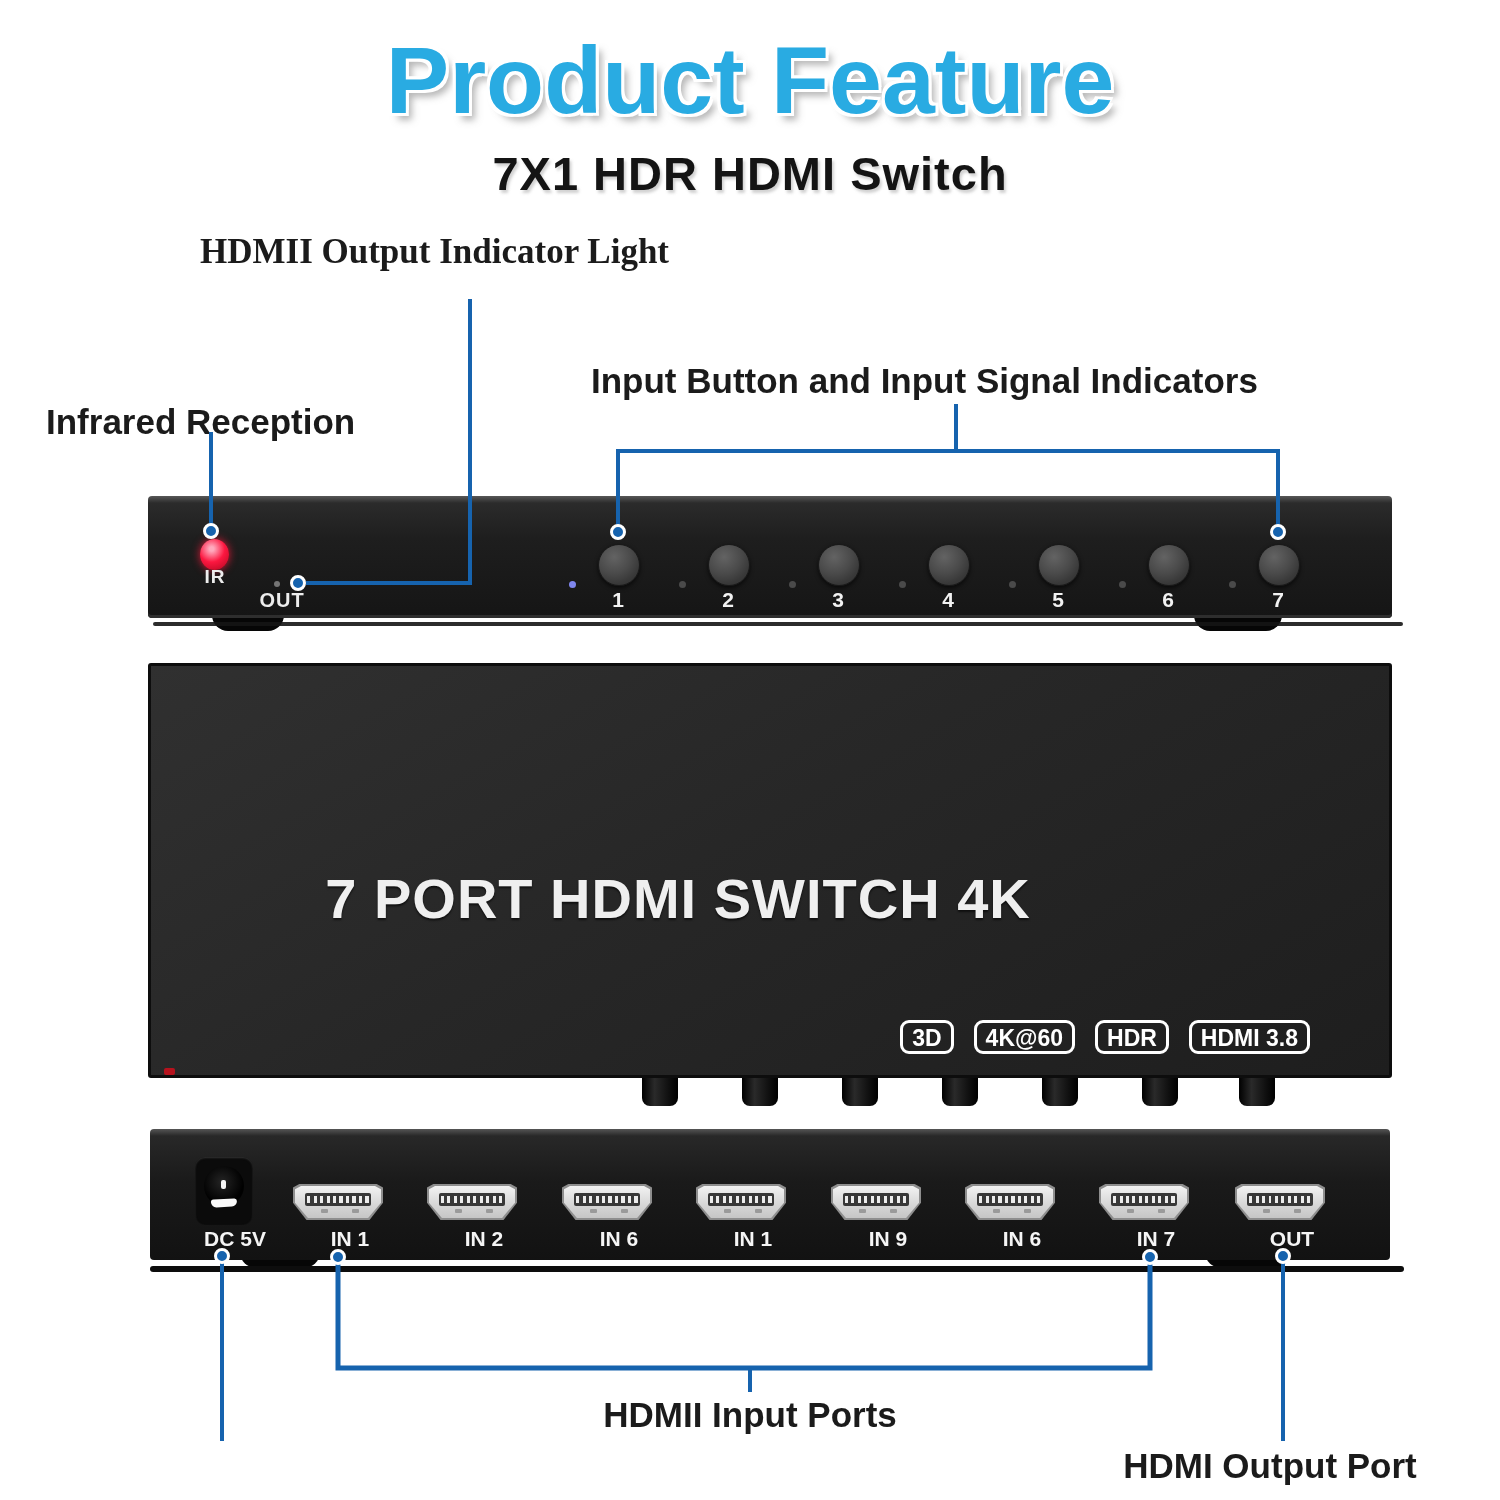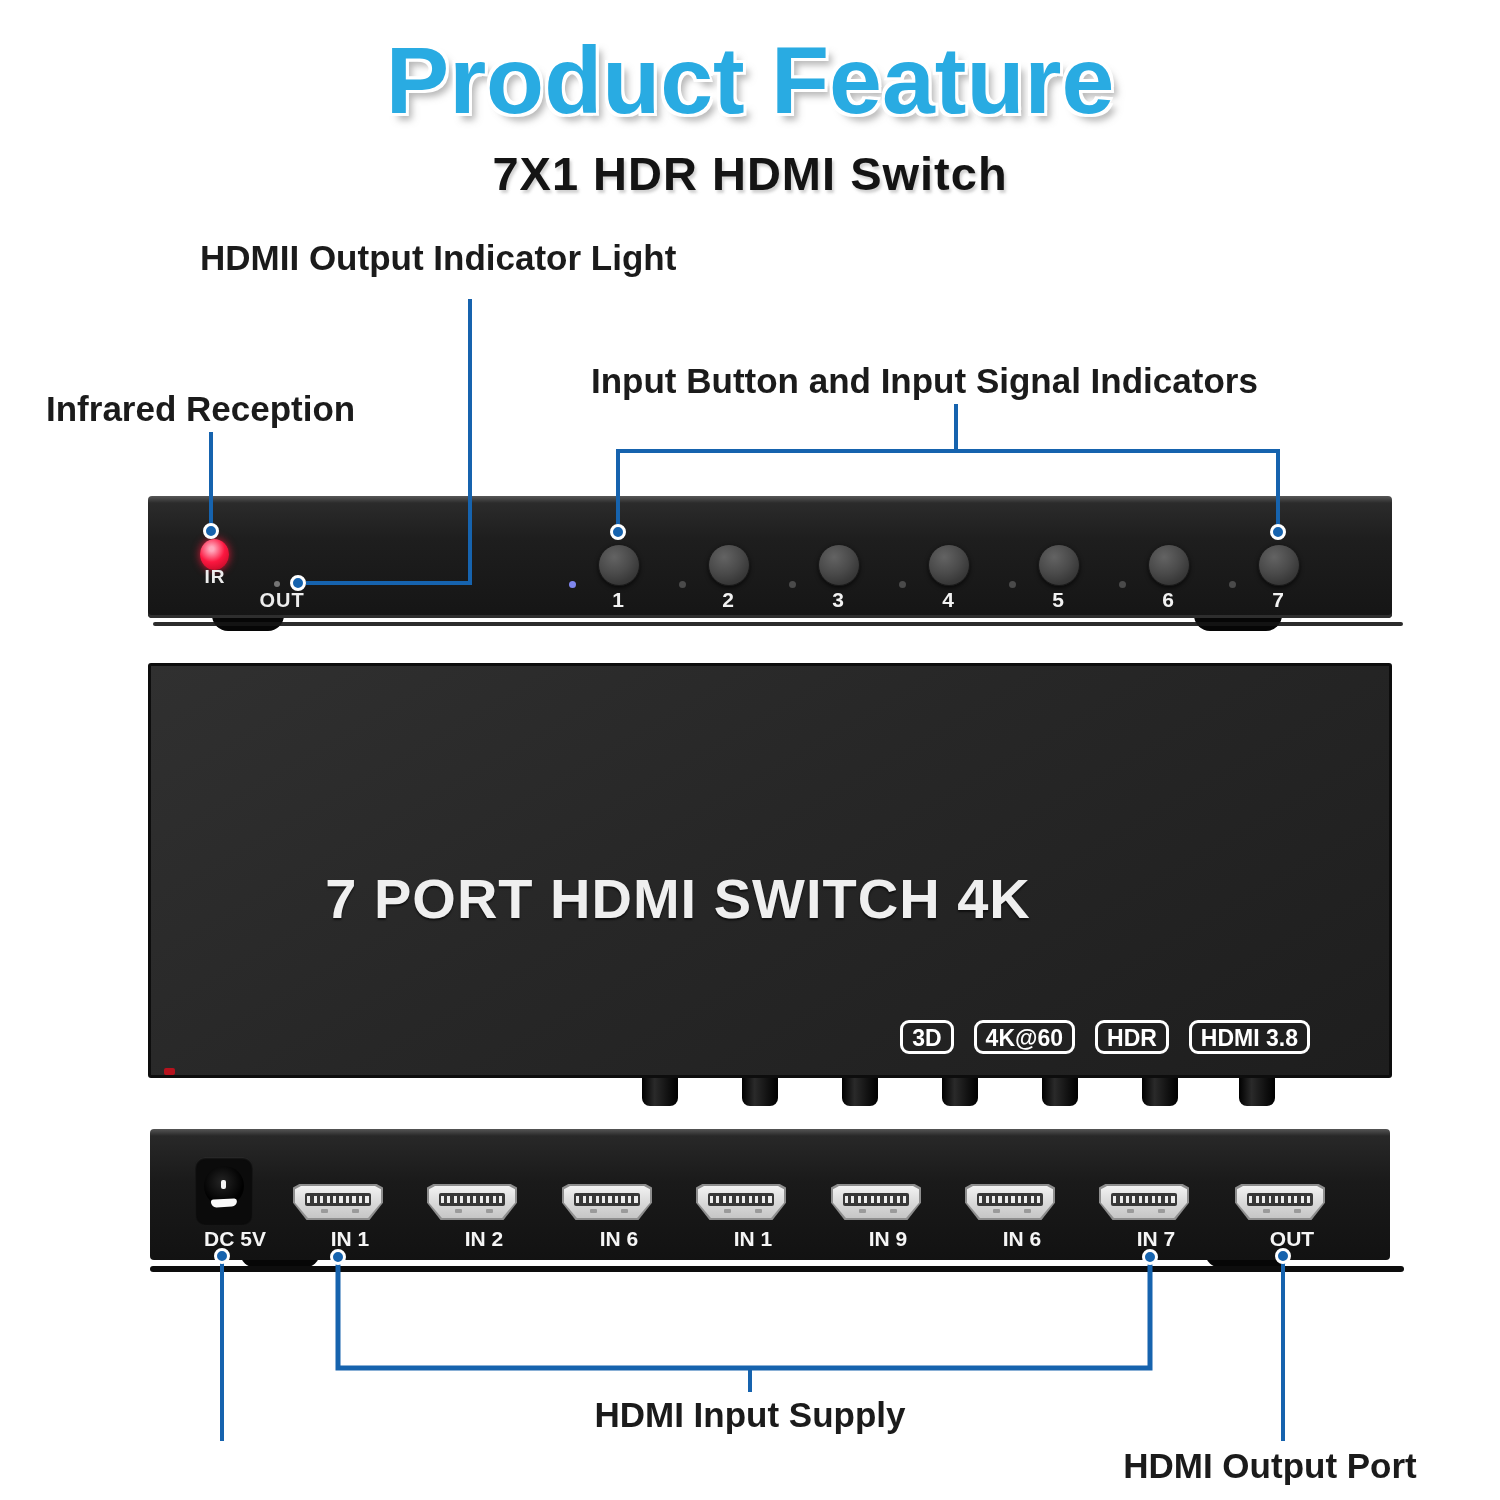--- a/index.html
+++ b/index.html
@@ -10,22 +10,22 @@
   .title{position:absolute;top:26px;left:0;right:0;text-align:center;
          font-size:95px;font-weight:bold;color:#29abe2;letter-spacing:0px;
          text-shadow:-3px -3px 0 #fff,3px -3px 0 #fff,-3px 3px 0 #fff,3px 3px 0 #fff,
                      6px 7px 7px rgba(110,110,110,.5);}
   .subtitle{position:absolute;top:146px;left:0;right:0;text-align:center;
             font-size:47px;font-weight:bold;color:#141414;letter-spacing:1px;
             text-shadow:2px 3px 3px rgba(140,140,140,.4);}
 
   
   .ann{position:absolute;font-size:35px;font-weight:bold;color:#1b1b1b;white-space:nowrap;}
-  .ann-hdmii{left:200px;top:238px;}
-  .ann-ir{left:46px;top:389px;}
+  .ann-hdmii{left:200px;top:232px;font-family:Liberation Serif, serif;}
+  .ann-ir{left:46px;top:402px;}
   .ann-input{left:591px;top:361px;}
   .ann-inports{left:750px;top:1395px;transform:translateX(-50%);}
   .ann-power{left:46px;top:1446px;}
   .ann-outport{left:1270px;top:1446px;transform:translateX(-50%);}
 
   
   .front-panel{position:absolute;left:148px;top:496px;width:1244px;height:122px;z-index:2;
      background:linear-gradient(180deg,#585858 0px,#2b2b2b 7px,#1e1e1e 35%,#151515 100%);
      border-radius:4px;box-shadow:inset 0 -3px 0 #2e2e2e;}
   .foot{position:absolute;background:#060606;border-radius:0 0 16px 16px;z-index:1;}
@@ -109,21 +109,21 @@
 <body>
 
 <div class="canvas">
 
   <div class="title">Product Feature</div>
   <div class="subtitle">7X1 HDR HDMI Switch</div>
 
   <div class="ann ann-hdmii">HDMII Output Indicator Light</div>
   <div class="ann ann-ir">Infrared Reception</div>
   <div class="ann ann-input">Input Button and Input Signal Indicators</div>
-  <div class="ann ann-inports">HDMI Input Supply</div>
+  <div class="ann ann-inports">HDMII Input Ports</div>
   <div class="ann ann-outport">HDMI Output Port</div>
 
   <div class="foot f-foot-l"></div>
   <div class="foot f-foot-r"></div>
   <div class="front-panel"></div>
   <div class="shadow-line front-shadow"></div>
   <div class="ir-led"></div>
   <div class="fp-text ir-text">IR</div>
   <div class="out-dot"></div>
   <div class="fp-text out-text">OUT</div>

